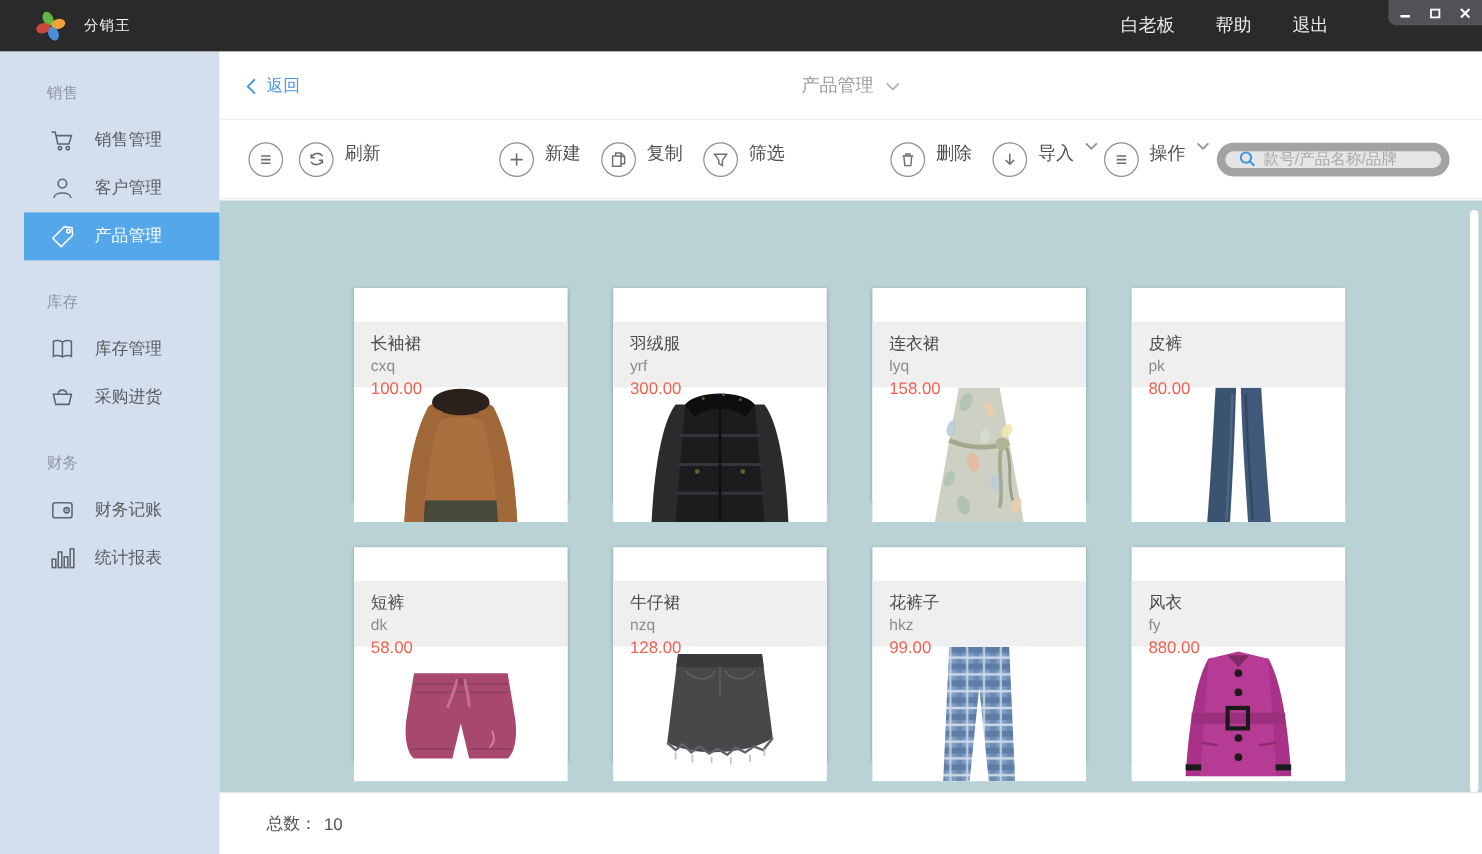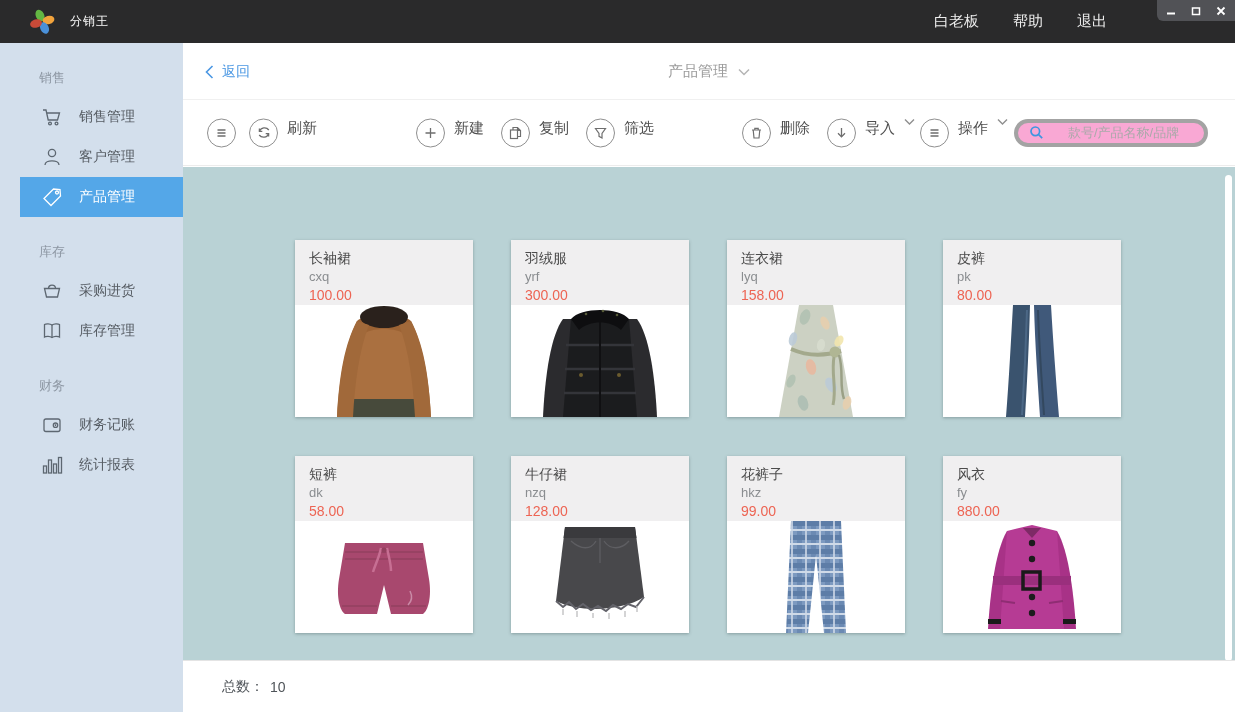--- a/index.html
+++ b/index.html
@@ -45,37 +45,37 @@
 
   .toolbar { position:relative; height:66px; background:#fff;
     border-bottom:1px solid #ececec; }
   .tbtn { position:absolute; top:50%; transform:translateY(-50%); display:flex;
     gap:9px; cursor:pointer; }
   .circle { width:29px; height:29px; border:1px solid #8f8f8f; border-radius:50%;
     display:flex; align-items:center; justify-content:center; flex:none; color:#6e6e6e; }
   .tlabel { font-size:15px; color:#4f4f4f; }
   .chev { color:#8f8f8f; display:flex; }
   .searchbox { position:absolute; top:50%; transform:translateY(-50%); left:831px;
-    width:194px; height:28px; border:4px solid #a3a3a3; border-radius:14px;
-    background:#f9a8d4; display:flex; align-items:center; gap:24px; padding:0 11px; }
+    width:194px; height:28px; border:7px solid #a3a3a3; border-radius:14px;
+    background:#e5e5e5; display:flex; align-items:center; gap:6px; padding:0 11px; }
   .searchbox input { border:none; outline:none; flex:1; font-size:13px;
     color:#666; background:transparent; min-width:0;
     font-family:"Liberation Sans","DejaVu Sans",sans-serif; }
   .searchbox input::placeholder { color:#a9a9a9; }
 
   .content { position:absolute; left:0; top:124px; width:1052px; height:505px;
     background:#b9d2d5; overflow:hidden; }
   .vscroll { position:absolute; right:3px; top:8px; width:7px; height:486px;
     background:#fff; border-radius:4px; }
 
   .cards { position:absolute; left:112px; top:73px; display:grid;
     grid-template-columns:repeat(4,178px); column-gap:38px; row-gap:39px; }
   .card { width:178px; height:177px; background:#fff;
     box-shadow:0 1px 3px rgba(40,60,60,.35); cursor:pointer; }
-  .card-head { height:65px; background:#f0eff0; padding:9px 14px 0; }
+  .card-head { height:55px; background:#f0eff0; padding:9px 14px 0;margin-top:28px; }
   .card-name { font-size:14px; color:#4c4c4c; line-height:19px; }
   .card-code { font-size:13px; color:#8a8d90; line-height:18px; }
   .card-price { font-size:14px; color:#ed6453; line-height:18px; }
   .card-img { height:112px; background:#fff; overflow:hidden; }
   .pimg { width:178px; height:112px; display:block; }
 
   .footer-bar { position:absolute; left:0; bottom:0; width:1052px; height:52px;
     background:#fff; border-top:1px solid #e4e4e4; display:flex; align-items:center;
     padding-left:39px; font-size:14px; color:#4f5459; }
   .footer-bar .total-value { margin-left:6px; }
@@ -147,35 +147,35 @@
       </svg>
     </span>
     <span>产品管理</span>
   </div>
 
   <div class="side-label later">库存</div>
 
   <div class="side-item">
     <span class="sicon">
       <svg width="24" height="24" viewBox="0 0 24 24" fill="none" stroke="currentColor" stroke-width="1.3">
+        <path d="M12,6 C10,4.5 6,4.5 4.5,5.5 V18 C6,17 10,17 12,18.5 C14,17 18,17 19.5,18 V5.5 C18,4.5 14,4.5 12,6 Z"></path>
+          <path d="M12,6 V18.5"></path>
+      </svg>
+    </span>
+    <span>库存管理</span>
+  </div>
+
+  <div class="side-item">
+    <span class="sicon">
+      <svg width="24" height="24" viewBox="0 0 24 24" fill="none" stroke="currentColor" stroke-width="1.3">
         <path d="M4.5,9.5 H19.5 L17.5,18 H6.5 Z"></path>
           <path d="M8.5,9.5 C8.5,5 15.5,5 15.5,9.5"></path>
       </svg>
     </span>
     <span>采购进货</span>
-  </div>
-
-  <div class="side-item">
-    <span class="sicon">
-      <svg width="24" height="24" viewBox="0 0 24 24" fill="none" stroke="currentColor" stroke-width="1.3">
-        <path d="M12,6 C10,4.5 6,4.5 4.5,5.5 V18 C6,17 10,17 12,18.5 C14,17 18,17 19.5,18 V5.5 C18,4.5 14,4.5 12,6 Z"></path>
-          <path d="M12,6 V18.5"></path>
-      </svg>
-    </span>
-    <span>库存管理</span>
   </div>
 
   <div class="side-label later">财务</div>
 
   <div class="side-item">
     <span class="sicon">
       <svg width="24" height="24" viewBox="0 0 24 24" fill="none" stroke="currentColor" stroke-width="1.3">
         <rect x="4" y="6" width="16" height="12.5" rx="2"></rect>
           <circle cx="15.5" cy="12.2" r="2.2"></circle>
           <path d="M15.5,11.3 V13.1"></path>

